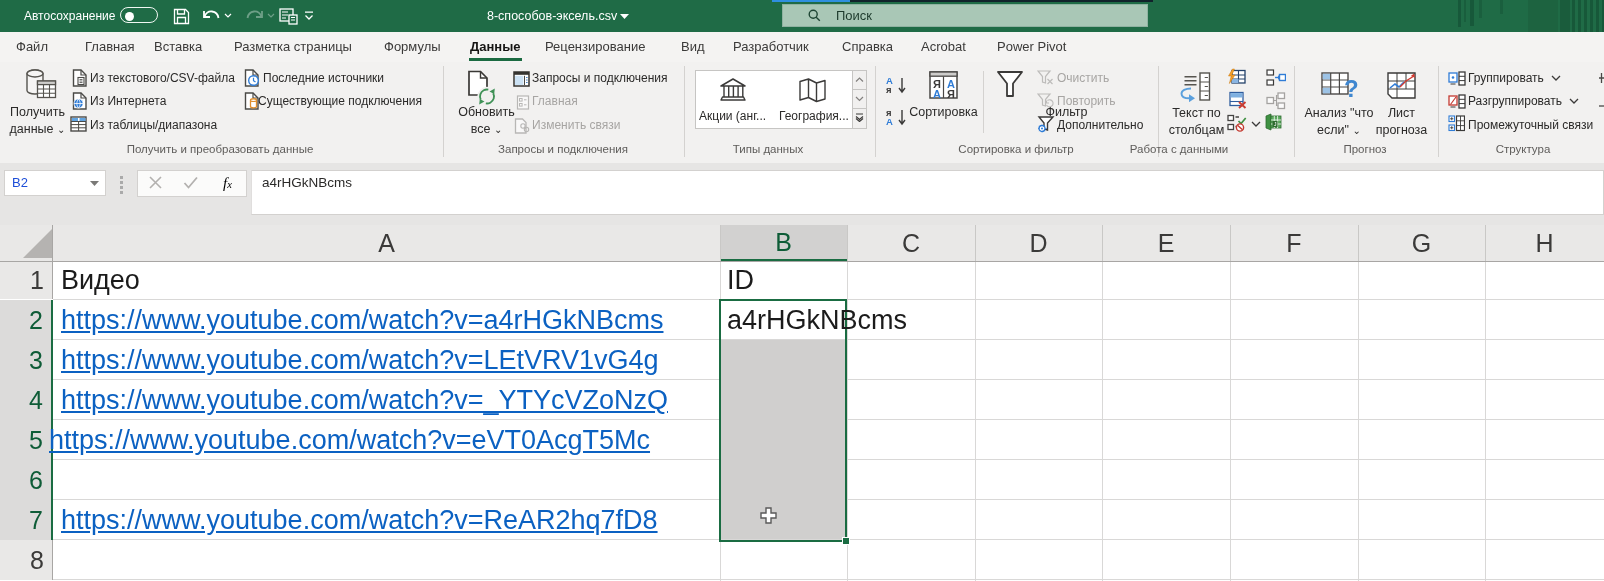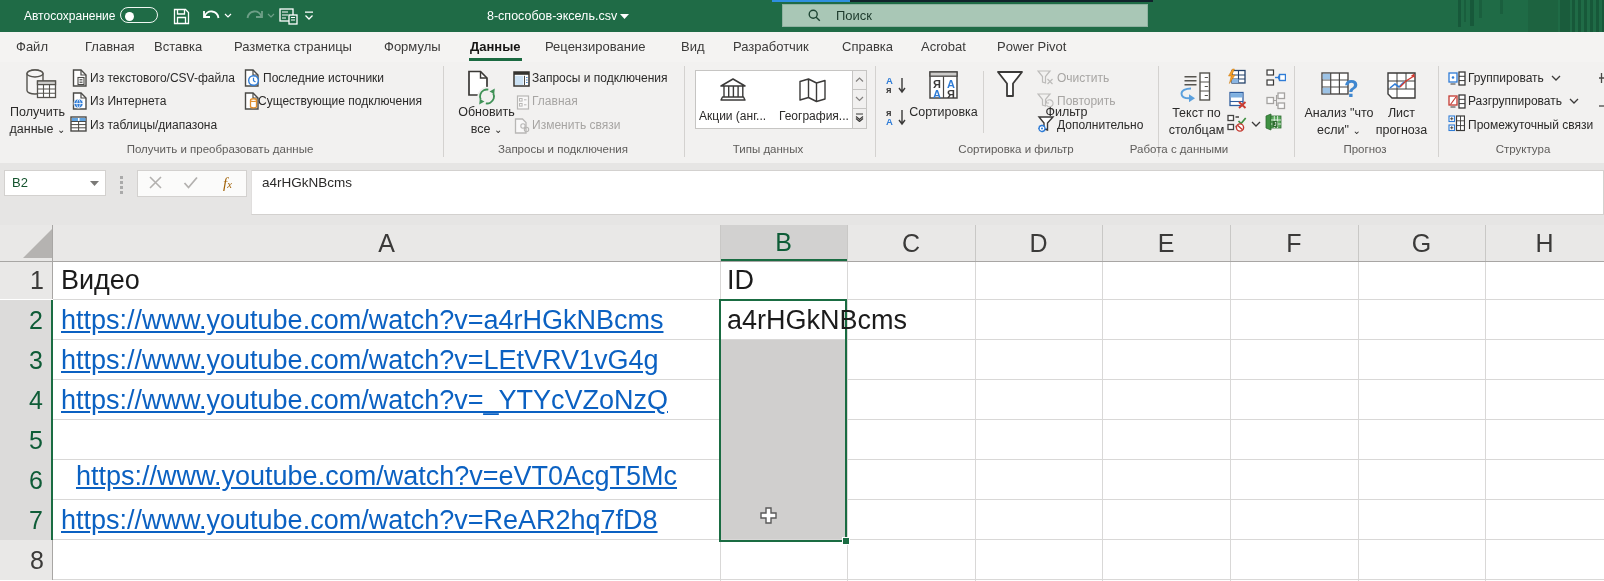--- a/index.html
+++ b/index.html
@@ -382,33 +382,33 @@
   <div class="glabel" style="left:463px;width:200px;">Запросы и подключения</div>
   <div class="glabel" style="left:688px;width:160px;">Типы данных</div>
   <div class="glabel" style="left:916px;width:200px;">Сортировка и фильтр</div>
   <div class="glabel" style="left:1099px;width:160px;">Работа с данными</div>
   <div class="glabel" style="left:1325px;width:80px;">Прогноз</div>
   <div class="glabel" style="left:1473px;width:100px;">Структура</div>
 </div>
 
 <div class="abs" id="fbar">
   <div class="wbox" style="left:4px;top:7px;width:102px;height:26px;"></div>
-  <div class="abs" style="left:12px;top:7px;height:14px;line-height:26px;font-size:13px;color:#14532d;text-align:right;">B2</div>
+  <div class="abs" style="left:12px;top:7px;height:14px;line-height:26px;font-size:13px;color:#1d4ed8;text-align:right;">B2</div>
   <svg class="abs" style="left:90px;top:18px" width="9" height="6" viewBox="0 0 9 6">
         <path d="M0 0l4.5 5L9 0z" fill="#7a7977"></path>
       </svg>
   <div class="abs" style="left:120px;top:13px;width:3px;height:18px;background:repeating-linear-gradient(#aaa 0 3px, transparent 3px 5px);"></div>
   <div class="wbox" style="left:137px;top:7px;width:110px;height:27px;background:#fbfbfa;"></div>
   <svg class="abs" style="left:148px;top:12px" width="15" height="15" viewBox="0 0 15 15">
         <path d="M2 2l11 11M13 2L2 13" stroke="#b3b1af" stroke-width="1.6"></path>
       </svg>
   <svg class="abs" style="left:183px;top:12px" width="16" height="15" viewBox="0 0 16 15">
         <path d="M1.5 8l4 4.5L14 2.5" fill="none" stroke="#b3b1af" stroke-width="1.8"></path>
       </svg>
-  <div class="abs" style="left:223px;top:7px;height:27px;line-height:27px;font-size:15px;color:#a16207;font-style:italic;font-family:'Liberation Serif',serif;">f<span style="font-size:10.5px;">x</span></div>
+  <div class="abs" style="left:223px;top:7px;height:27px;line-height:27px;font-size:15px;color:#000000;font-style:italic;font-family:'Liberation Serif',serif;">f<span style="font-size:10.5px;">x</span></div>
   <div class="wbox" style="left:251px;top:7px;width:1353px;height:45px;border-left:1px solid #e0dedd;"></div>
   <div class="abs" style="left:262px;top:7px;height:26px;line-height:26px;font-size:13.5px;color:#2b2a29;">a4rHGkNBcms</div>
 </div>
 
 <div class="abs" id="sheet">
   <div id="colheads">
     <div class="colhead" style="left:53px;width:667px;">A</div>
     <div class="colhead" style="left:720px;width:127px;background:#d2d1d0;color:#0e5c37;border-bottom:2px solid #1a6c42;height:34px;line-height:34px;">B</div>
     <div class="colhead" style="left:847px;width:128px;">C</div>
     <div class="colhead" style="left:975px;width:127px;">D</div>
@@ -461,21 +461,21 @@
 
     <div class="abs" style="left:719px;top:37px;width:128px;height:243px;border:2.5px solid #1a6c42;box-sizing:border-box;"></div>
 
     <div class="abs" style="left:842px;top:275px;width:8px;height:8px;background:#1a6c42;border:1.5px solid #fff;box-sizing:border-box;"></div>
 
     <div class="cell" style="left:61px;top:0;height:37px;line-height:37px;">Видео</div>
     <div class="cell" style="left:727px;top:0;height:37px;line-height:37px;">ID</div>
     <div class="cell link" style="left:61px;top:38px;height:40px;line-height:40px;">https://www.youtube.com/watch?v=a4rHGkNBcms</div>
     <div class="cell link" style="left:61px;top:78px;height:40px;line-height:40px;">https://www.youtube.com/watch?v=LEtVRV1vG4g</div>
     <div class="cell link" style="left:61px;top:118px;height:40px;line-height:40px;">https://www.youtube.com/watch?v=_YTYcVZoNzQ</div>
-    <div class="cell link" style="left:76px;top:158px;height:40px;line-height:40px;margin-top:36px;">https://www.youtube.com/watch?v=eVT0AcgT5Mc</div>
+    <div class="cell link" style="left:49px;top:158px;height:40px;line-height:40px;">https://www.youtube.com/watch?v=eVT0AcgT5Mc</div>
     <div class="cell link" style="left:61px;top:238px;height:40px;line-height:40px;">https://www.youtube.com/watch?v=ReAR2hq7fD8</div>
     <div class="cell" style="left:727px;top:38px;height:40px;line-height:40px;">a4rHGkNBcms</div>
 
     <svg class="abs" style="left:760px;top:245px" width="17" height="17" viewBox="0 0 17 17">
       <path d="M6 1h5v5h5v5h-5v5H6v-5H1V6h5z" fill="#fff" stroke="#5a5a5a" stroke-width="1.4"></path>
     </svg>
   </div>
 </div>
 
 </div>

